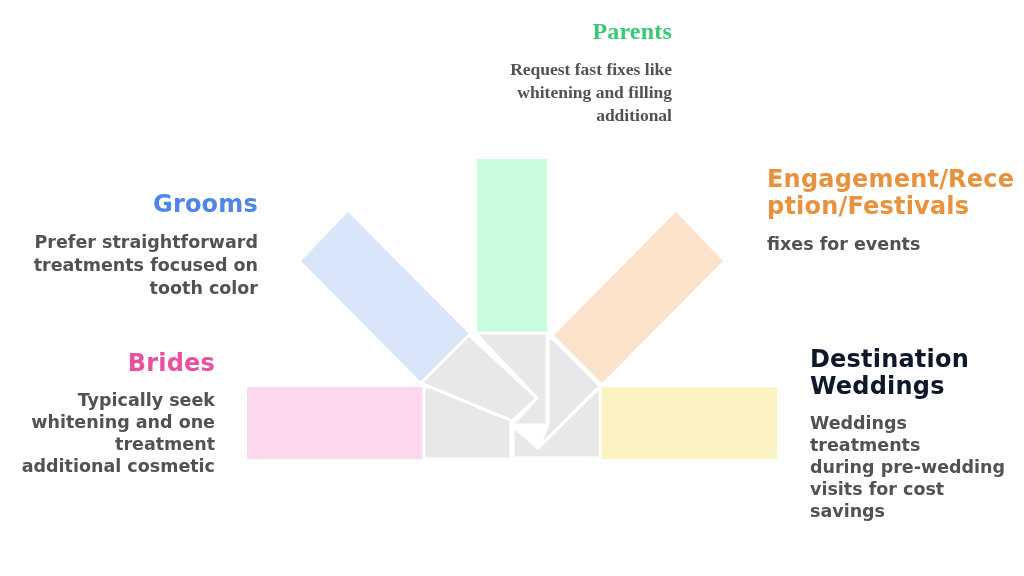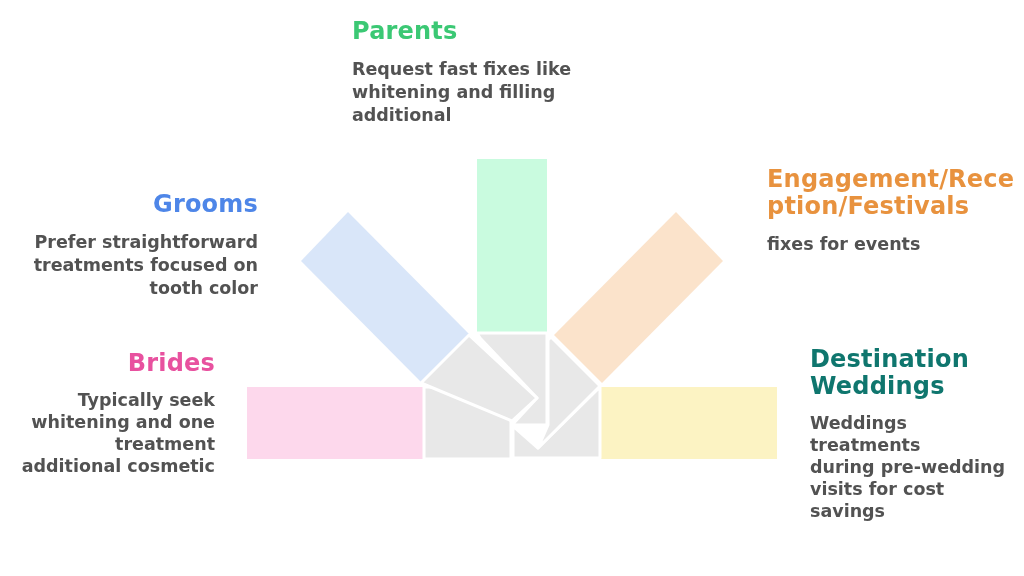--- a/index.html
+++ b/index.html
@@ -23,21 +23,21 @@
     letter-spacing:.2px;
   }
   .seg-desc{
     margin-top:13px;
     font-size:17.5px;
     font-weight:bold;
     line-height:23px;
     color:#525252;
   }
   .tight .seg-desc{line-height:22px;margin-top:12px;}
-  .align-center{text-align:left;}
+  .align-center{text-align:right;font-family:Liberation Serif, serif;}
   .align-right{text-align:right;}
   .align-left{text-align:left;}
 
   #group-parents{left:352px;top:18px;width:320px;}
   #group-grooms{left:16px;top:170px;width:242px;}
   #group-engagement{left:767px;top:166px;width:235px;}
   #group-brides{left:5px;top:350px;width:210px;}
   #group-destination{left:810px;top:346px;width:212px;}
 </style>
 </head>
@@ -94,21 +94,21 @@
     <div class="seg-title" style="color: rgb(232, 81, 159);">Brides</div>
     <div class="seg-desc">
       <div>Typically seek</div>
       <div>whitening and one</div>
       <div>treatment</div>
       <div>additional cosmetic</div>
     </div>
   </div>
 
   <div id="group-destination" class="text-group align-left tight">
-    <div class="seg-title" style="color: #0f766e;">
+    <div class="seg-title" style="color: #0f172a;">
       <div>Destination</div>
       <div>Weddings</div>
     </div>
     <div class="seg-desc">
       <div>Weddings treatments</div>
       <div>during pre-wedding</div>
       <div>visits for cost savings</div>
     </div>
   </div>
 

